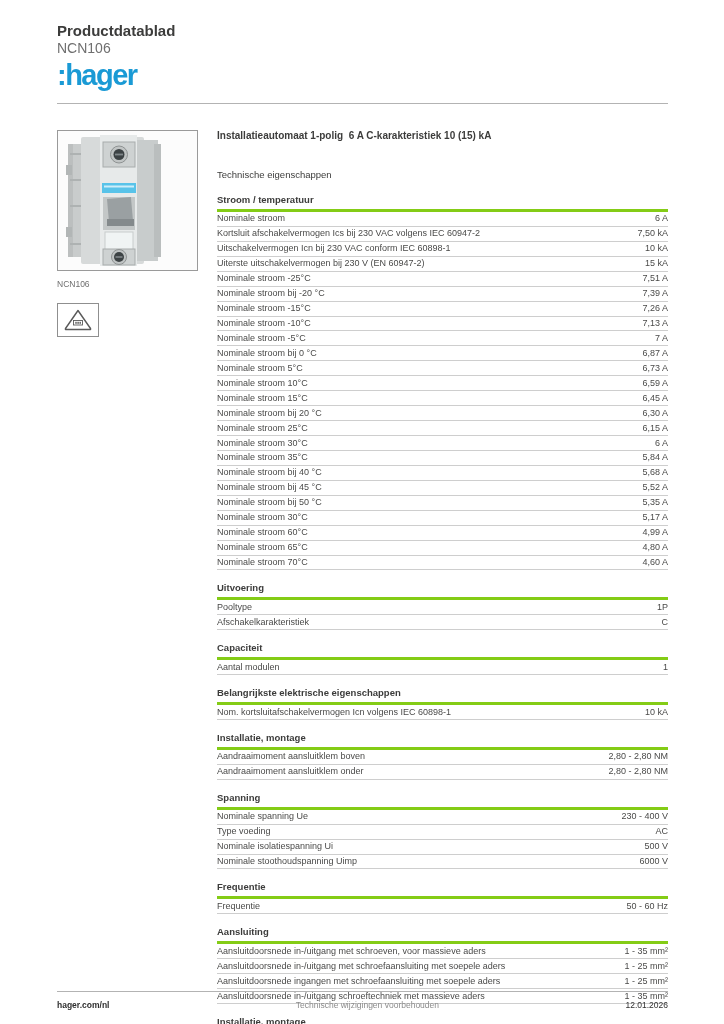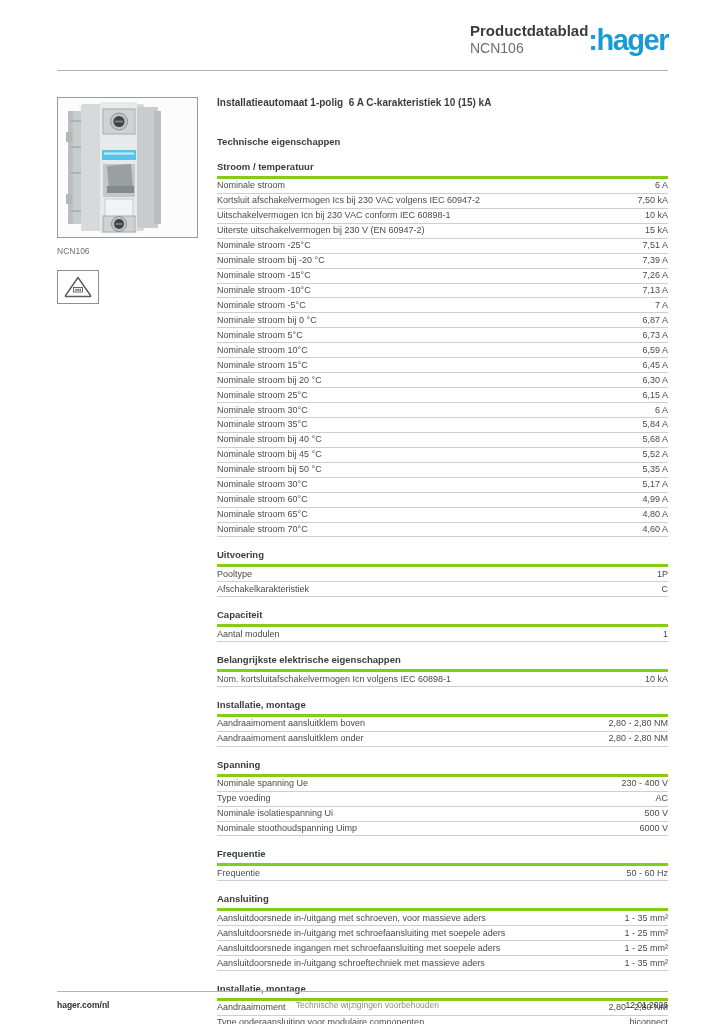--- a/index.html
+++ b/index.html
@@ -6,39 +6,39 @@
   html, body { margin: 0; padding: 0; }
   body {
     width: 724px; height: 1024px;
     background: #ffffff;
     font-family: "Liberation Sans", sans-serif;
     color: #3f3f3e;
   }
   .page { position: relative; width: 724px; height: 1024px; overflow: hidden; background: #fff; }
 
   
-  .header { display: flex; justify-content: flex-end; align-items: flex-start; margin: 22px 56px 0 57px; }
+  .header { display: flex; justify-content: space-between; align-items: flex-start; margin: 22px 56px 0 57px; flex-direction: column; }
   .page-title { font-size: 15px; font-weight: bold; margin: 0; color: #3c3c3b; line-height: 1.15; }
   .product-code { font-size: 14px; color: #6f6f6f; margin-top: 2px; line-height: 1.1; }
   .logo { color: #1a9ad5; font-size: 29px; font-weight: bold; letter-spacing: -1.5px; line-height: 1; margin-top: 4px; }
   .header-rule { border-top: 1px solid #b3b3b3; margin: 13px 56px 0 57px; }
 
   
   .content { display: flex; margin: 26px 56px 0 57px; }
   .left-col { flex: 0 0 142px; width: 142px; }
   .main-col { flex: 1; margin-left: 18px; min-width: 0; }
 
   .product-image-box { width: 141px; height: 141px; border: 1px solid #9a9a9a; background: #fdfdfd; overflow: hidden; }
   .image-caption { font-size: 8.5px; color: #6f6f6f; margin-top: 8px; }
   .cert-box { width: 42px; height: 34px; border: 1px solid #8f8f8f; margin-top: 14px;
               display: flex; align-items: center; justify-content: center; background: #fff; }
 
   
   .product-title { font-size: 10px; font-weight: bold; margin: 0; line-height: 1.2; white-space: pre-wrap; color: #3c3c3b; }
-  .tech-heading { font-size: 9.5px; font-weight: bold; margin: 27px 0 0 0; line-height: 1.2; color: #3c3c3b; }
+  .tech-heading { font-size: 9.5px; font-weight: normal; margin: 27px 0 0 0; line-height: 1.2; color: #3c3c3b; }
   #groups { margin-top: 15px; }
 
   .group { margin-bottom: 13px; }
   .group-heading { font-size: 9.5px; font-weight: bold; margin: 0; padding-bottom: 3px;
                    border-bottom: 3px solid #84cc16; line-height: 1.15; color: #3c3c3b; }
   .row { display: flex; justify-content: space-between; align-items: flex-start;
          border-bottom: 1px solid #cecece; padding: 2.5px 0 2px 0; font-size: 9px; line-height: 1.05; }
   .row-label { color: #4a4a49; }
   .row-value { white-space: nowrap; padding-left: 10px; color: #4a4a49; text-align: right; }
 

